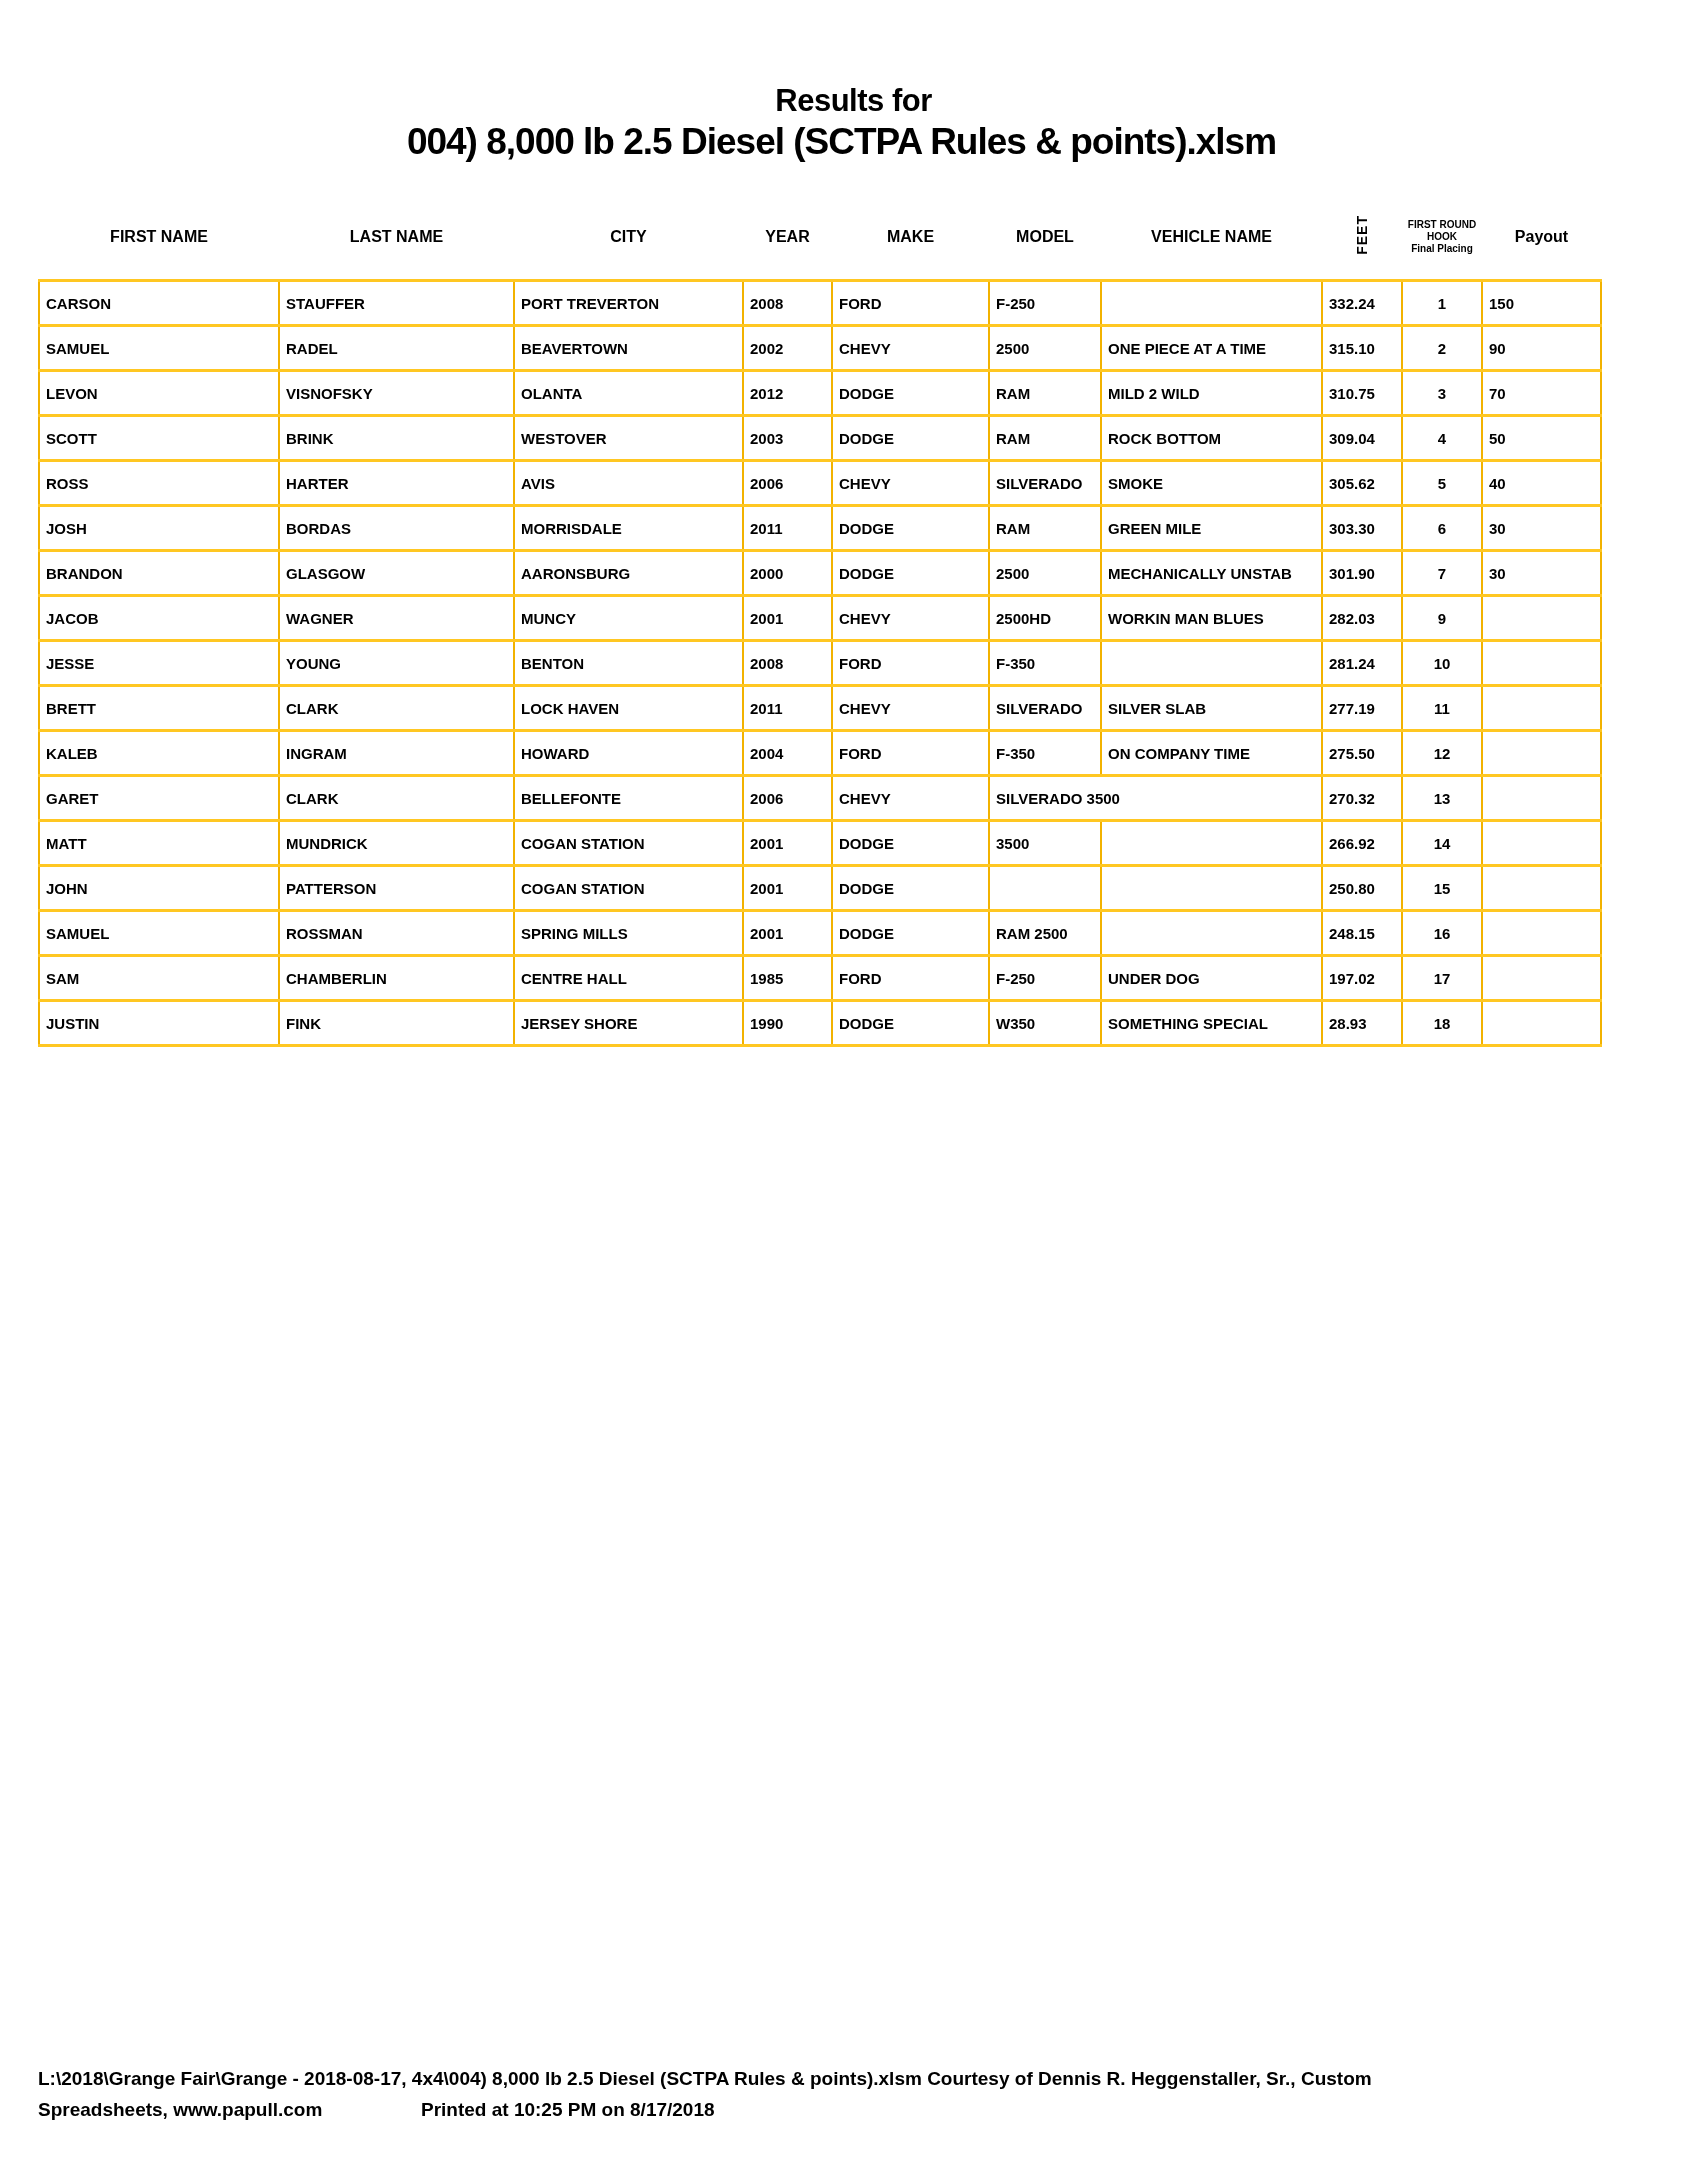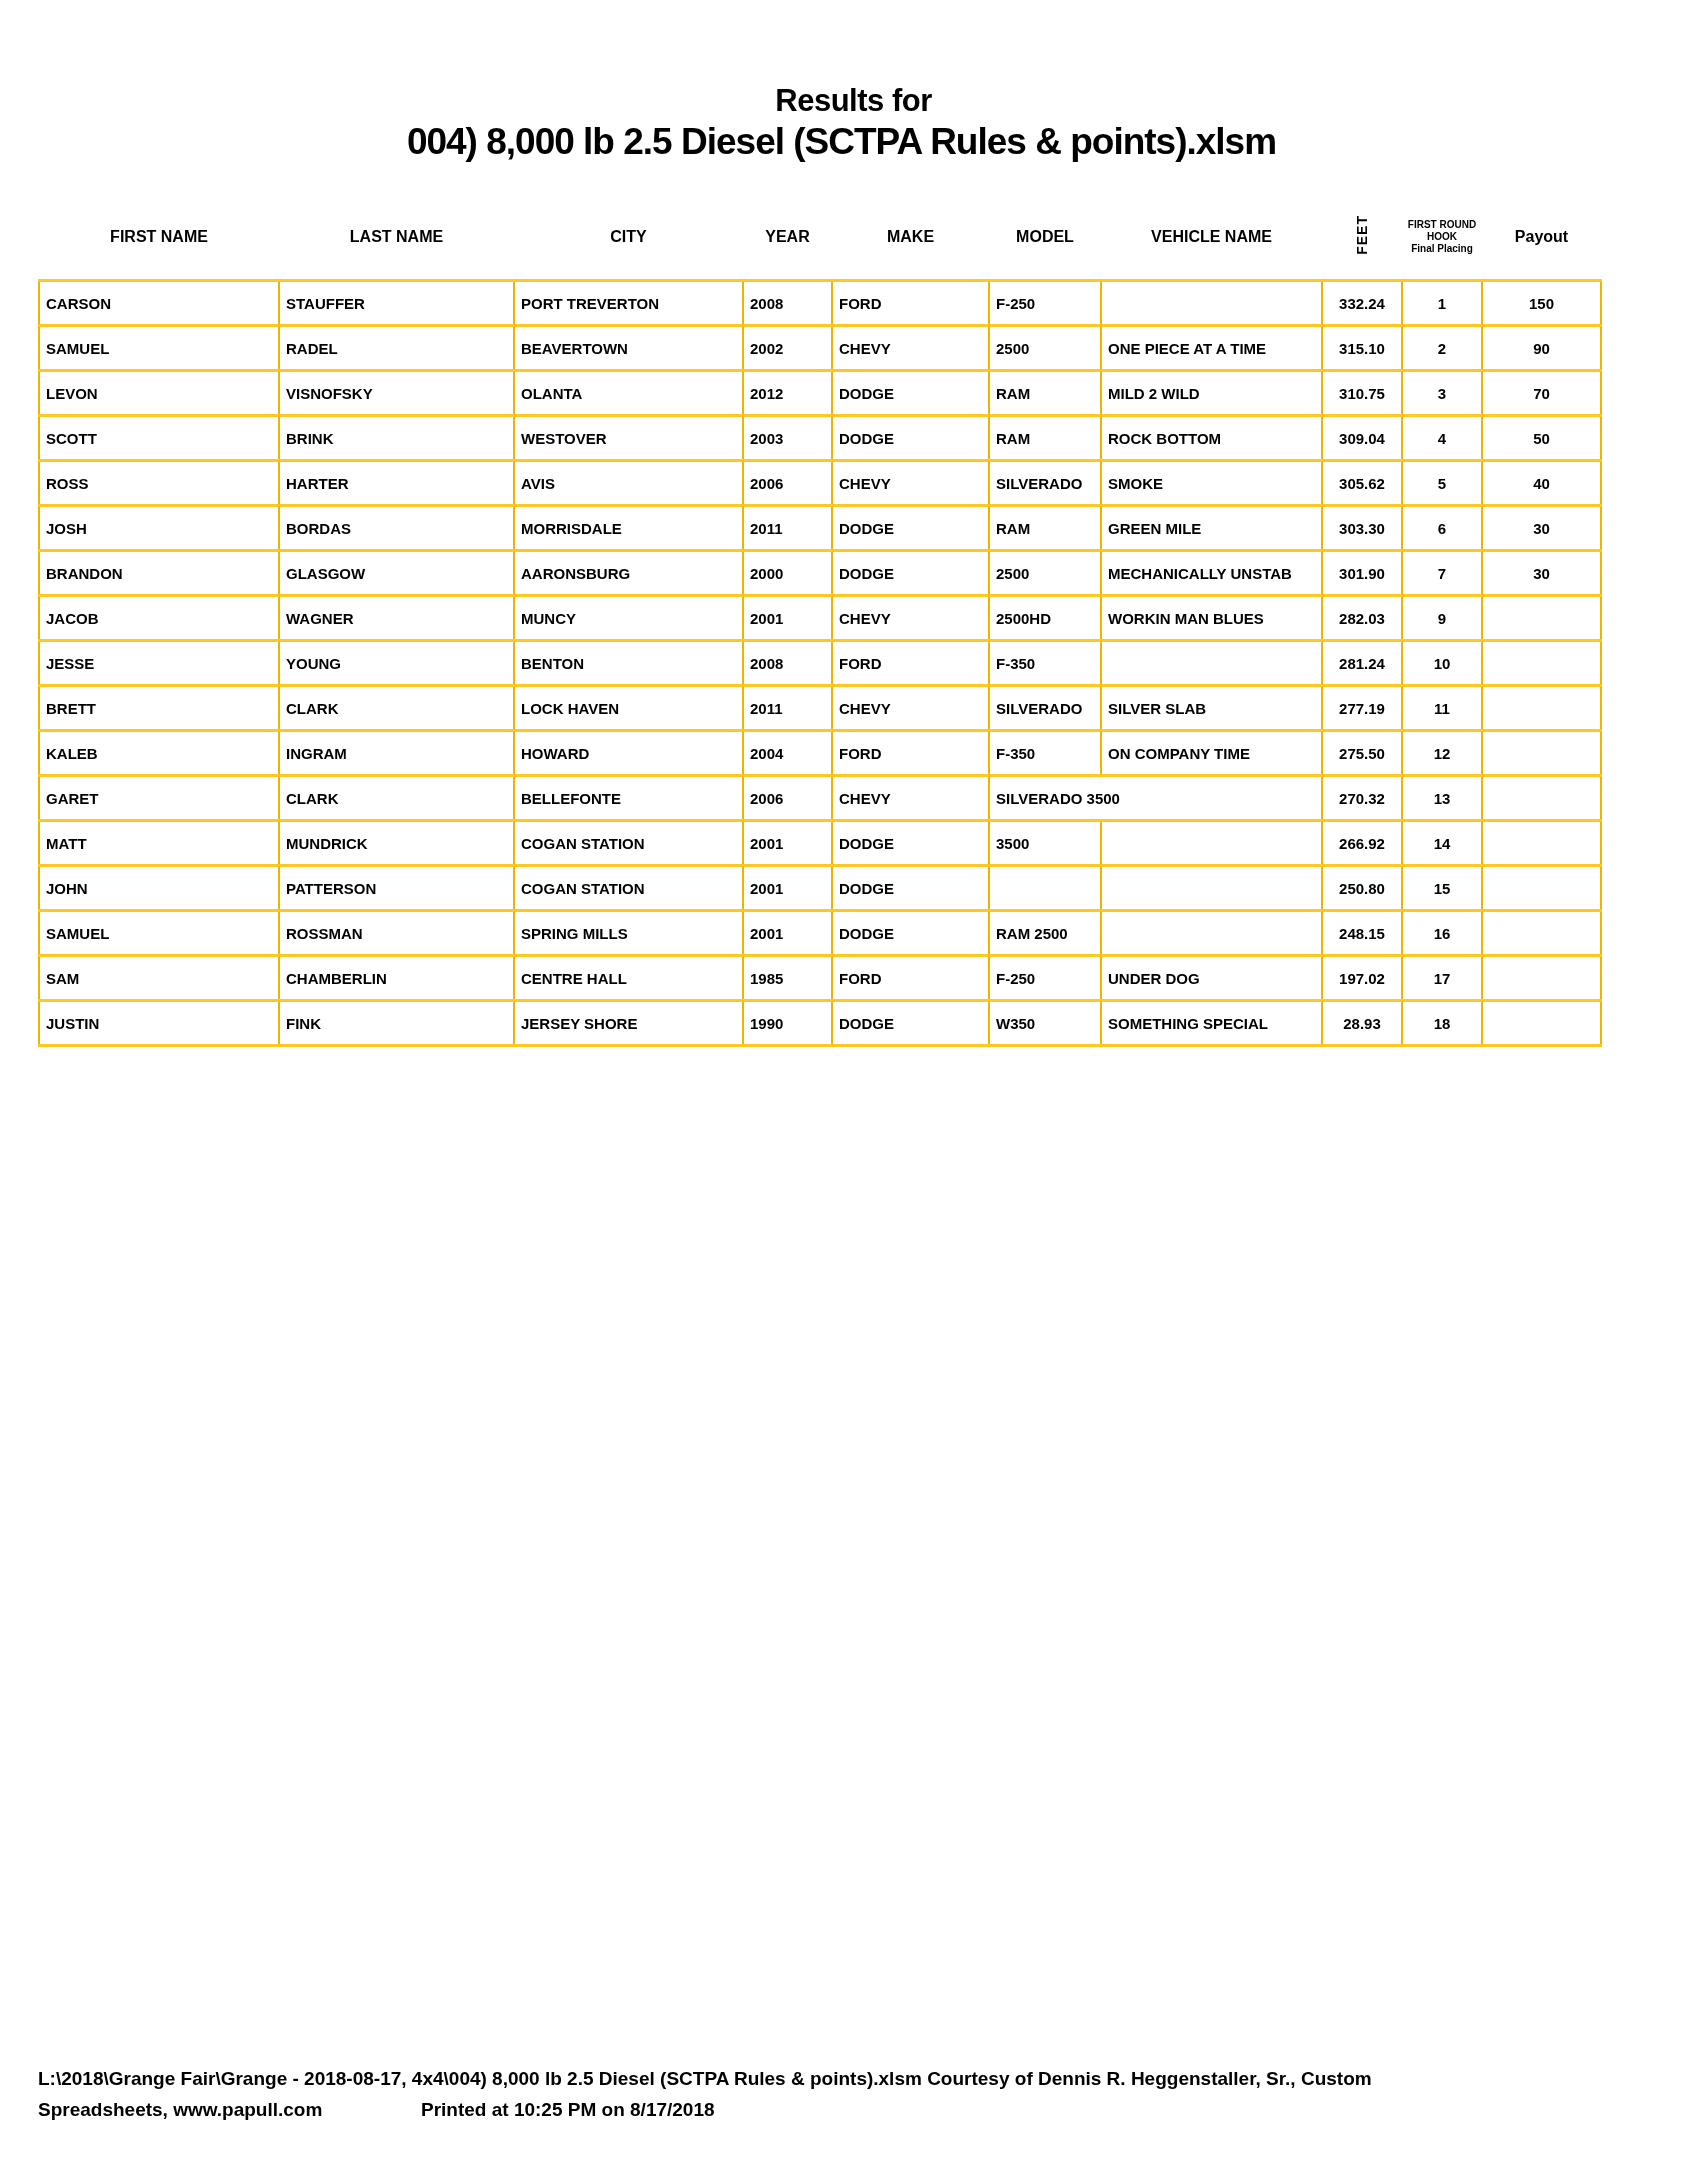--- a/index.html
+++ b/index.html
@@ -56,21 +56,21 @@
     border-top:3px solid var(--gold-h);
     border-bottom:3px solid var(--gold-h);
     height:42px;
     font-size:15px;font-weight:bold;
     padding:0 6px;
     white-space:nowrap;overflow:hidden;
     background:var(--paper);
   }
   td.al{text-align:left;}
   td.ac{text-align:center;}
-  td.ar{text-align:center;}
+  td.ar{text-align:left;}
   td.pay{padding-right:15px;}
 
   .footer{
     position:absolute;left:38px;top:2063px;width:1614px;
     font-size:19px;font-weight:bold;line-height:31px;
   }
   .footer-line2{position:relative;}
   .printed{position:absolute;left:383px;top:0;}
 </style>
 </head>

